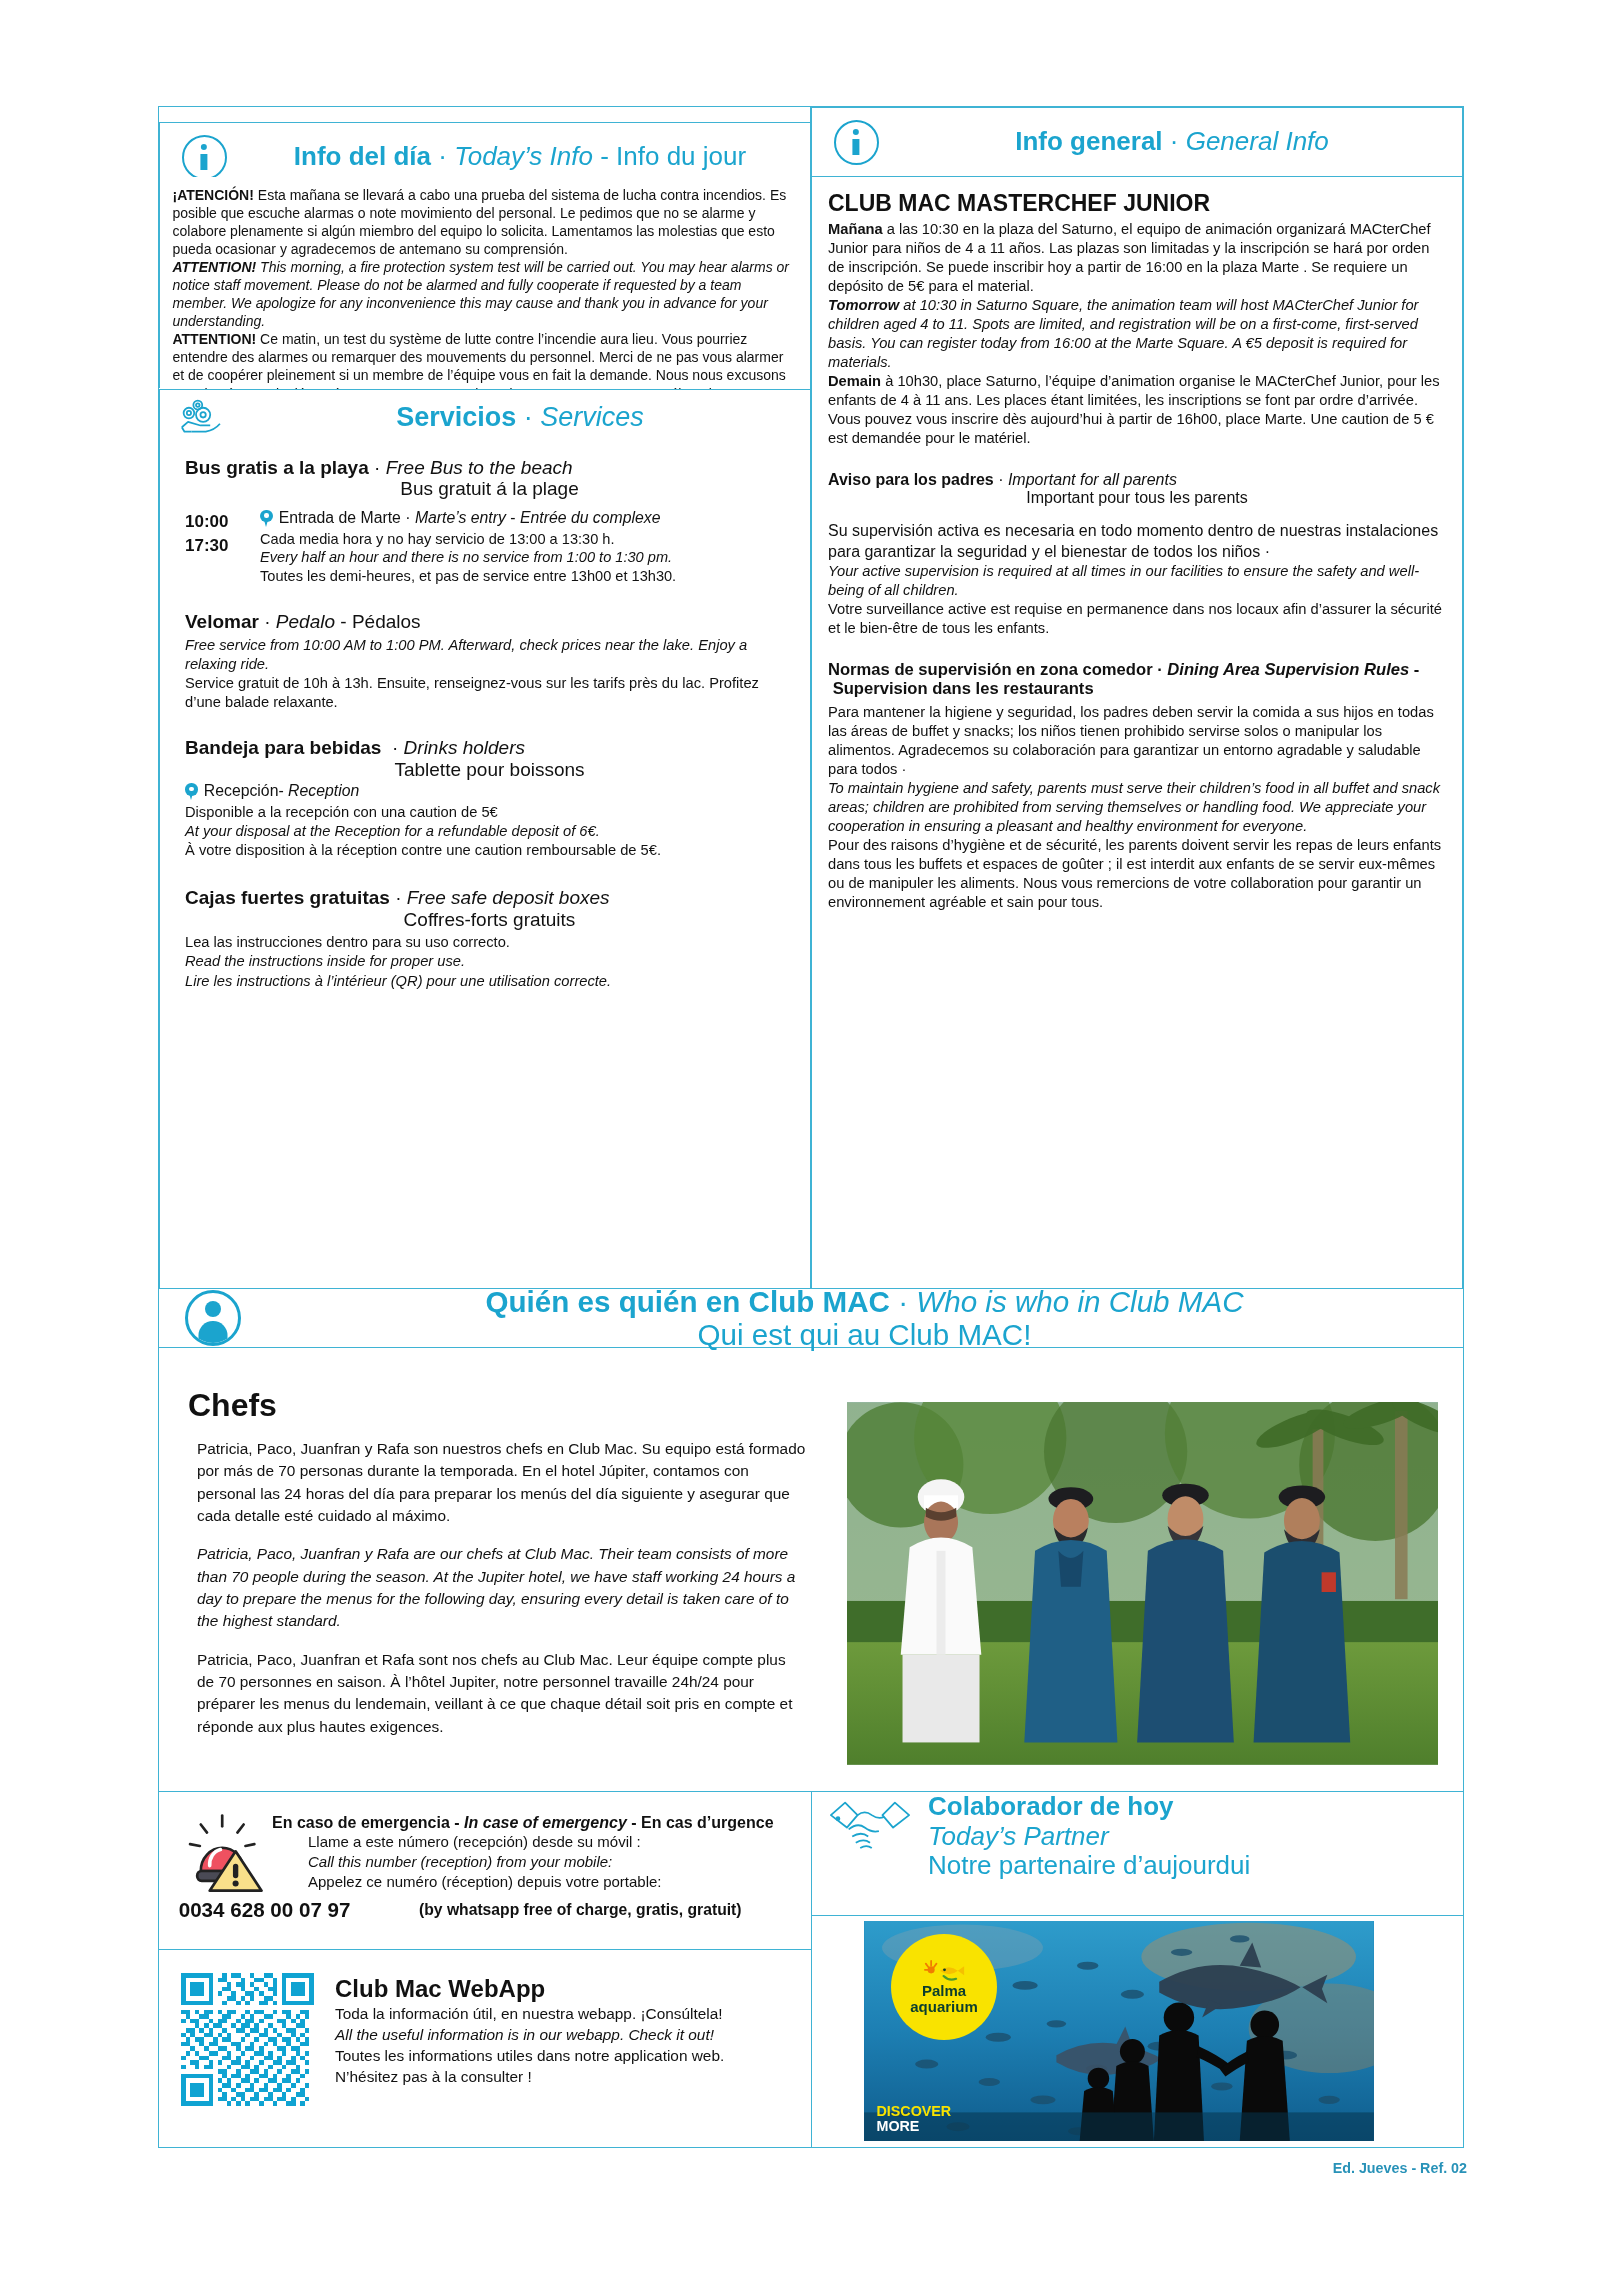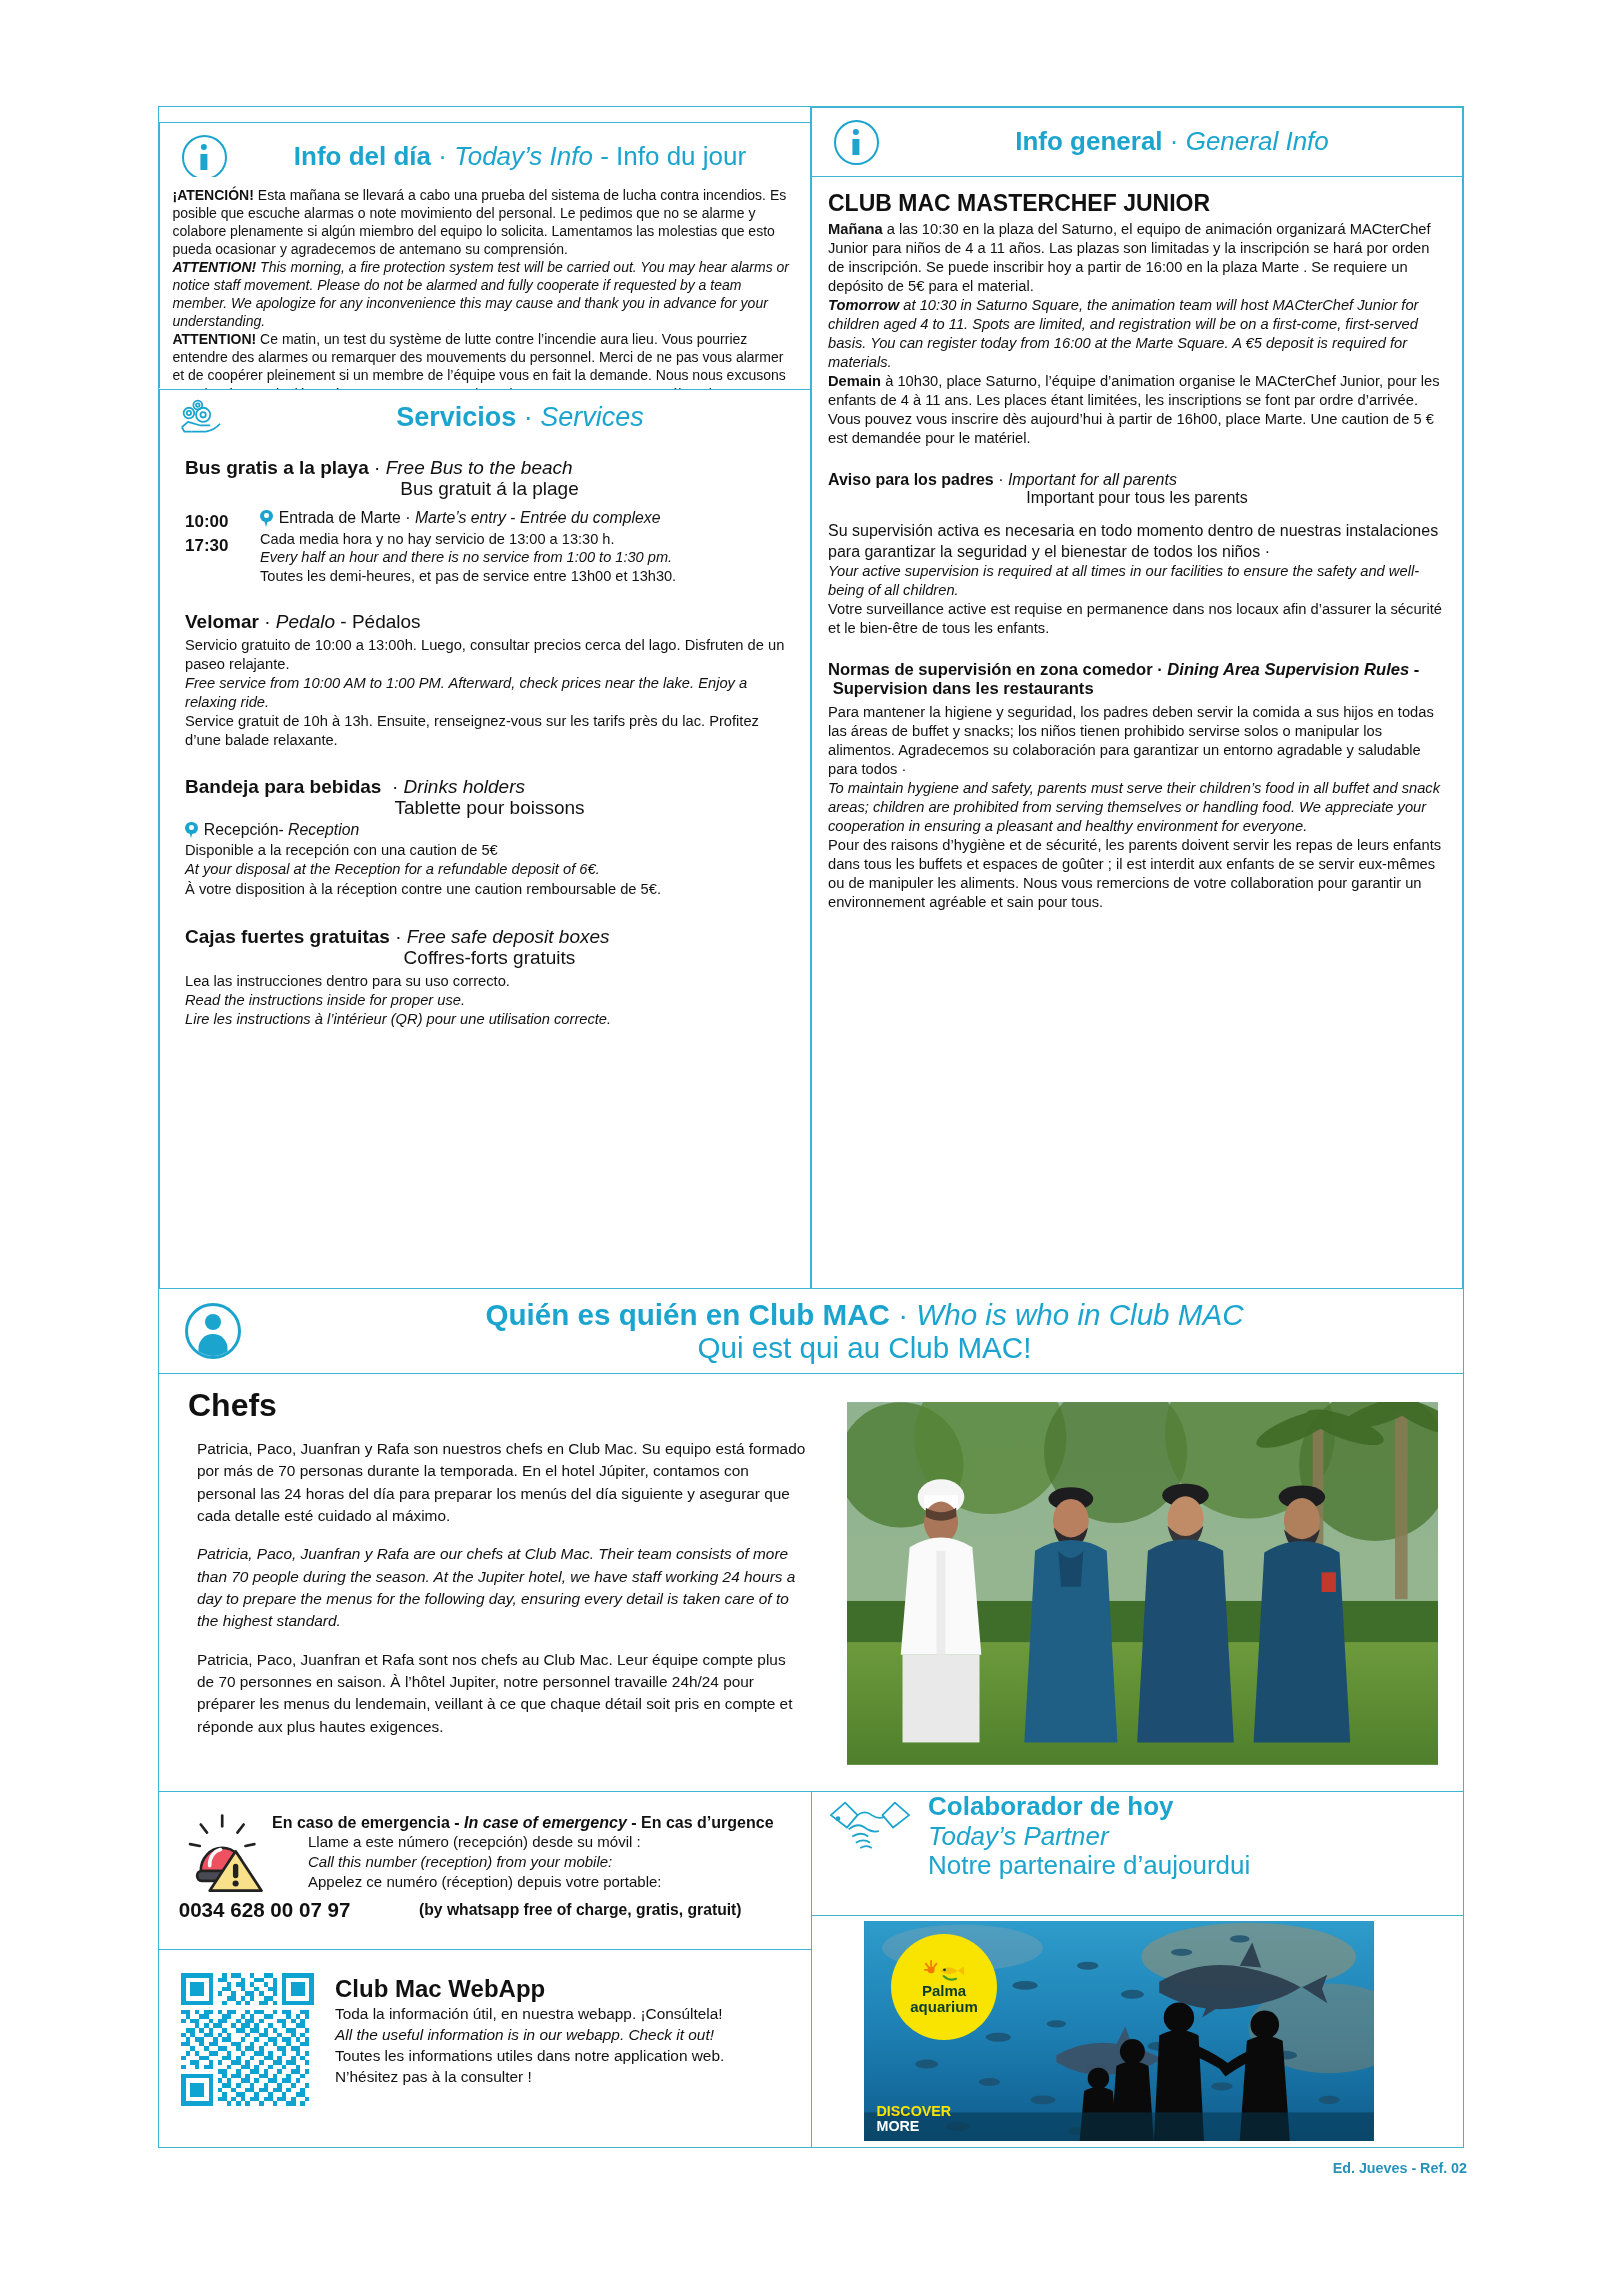--- a/index.html
+++ b/index.html
@@ -168,21 +168,21 @@
     width: 4.5px; height: 4.5px;
     background: #fff;
     border-radius: 50%;
   }
   .bus-rest { font-size: 14.6px; line-height: 1.3; margin-top: 2.7px; }
 
   
   #qeq-head {
     position: absolute;
     left: 159px; top: 1288px;
-    width: 1304px; height: 86px;
+    width: 1304px; height: 60px;
     border-top: 1.8px solid #3fb3d4;
     border-bottom: 1.8px solid #3fb3d4;
     box-sizing: border-box;
     display: flex;
     align-items: center;
   }
   #qeq-head .icon-box { width: 107px; flex: 0 0 107px; display:flex; align-items:center; justify-content:center;}
   #qeq-head .sec-title { font-size: 29.6px; line-height: 1.12; }
 
   .person-icon {
@@ -417,21 +417,20 @@
       </div>
     </div>
 
     <div style="height:19.7px"></div>
 
     <div class="svc">
       <div class="svc-title">
         <span class="t-bold">Velomar</span><span>&nbsp;·&nbsp;</span><span class="t-ital">Pedalo</span><span>&nbsp;-&nbsp;</span><span>Pédalos</span>
       </div>
       <div class="svc-body">
-        <p>Servicio gratuito de 10:00 a 13:00h. Luego, consultar precios cerca del lago. Disfruten de un paseo relajante.</p>
         <p class="t-ital">Free service from 10:00 AM to 1:00 PM. Afterward, check prices near the lake. Enjoy a relaxing ride.</p>
         <p>Service gratuit de 10h à 13h. Ensuite, renseignez-vous sur les tarifs près du lac. Profitez d’une balade relaxante.</p>
       </div>
     </div>
 
     <div style="height:19.7px"></div>
 
     <div class="svc">
       <div class="svc-title">
         <span class="t-bold">Bandeja para bebidas</span><span>&nbsp; ·&nbsp;</span><span class="t-ital">Drinks holders</span>

